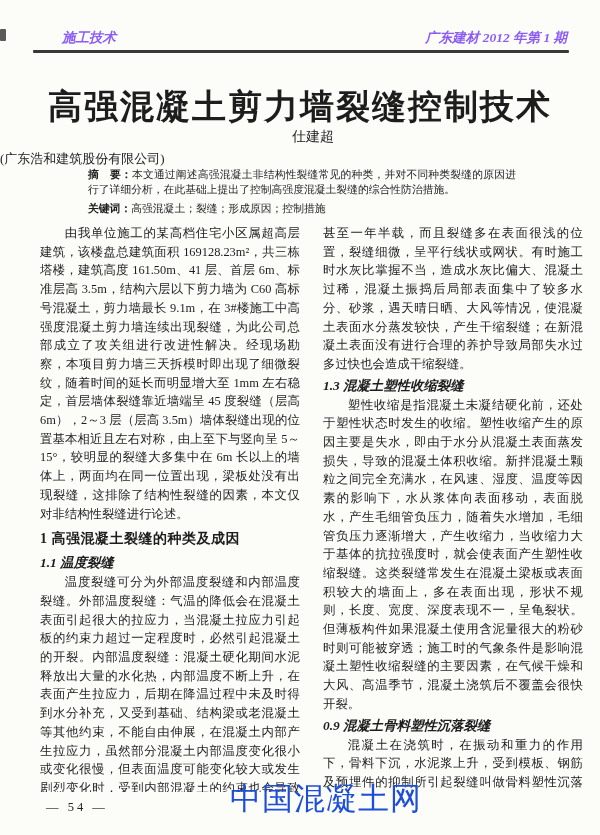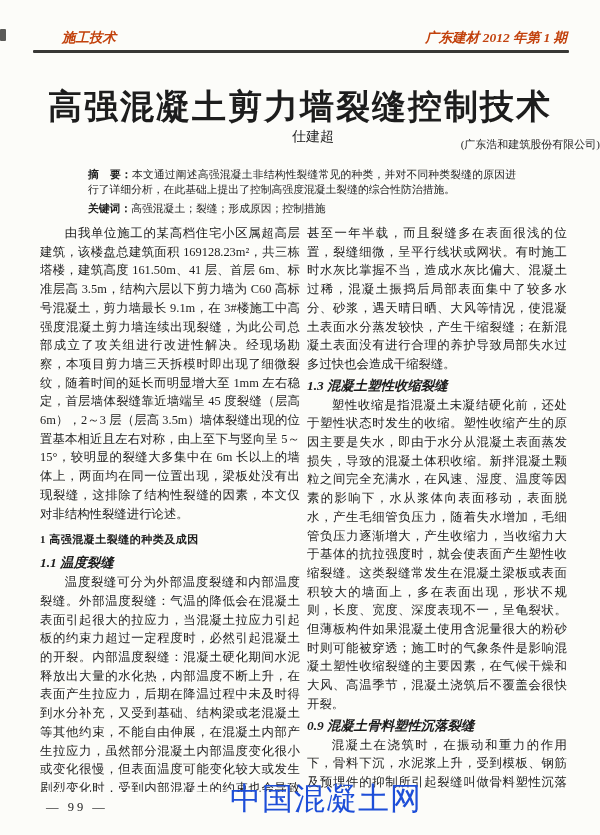--- a/index.html
+++ b/index.html
@@ -5,60 +5,60 @@
   * { margin:0; padding:0; box-sizing:border-box; }
   html,body { background:#e9e9e6; }
   .page {
     position:relative; width:600px; height:835px; margin:0 auto;
     background:#fcfcf9; color:#1d1d1d; overflow:hidden;
     font-family:"Liberation Serif","DejaVu Serif",serif;
   }
   .journal-header {
     position:absolute; top:29px; left:62px; right:33px;
     display:flex; justify-content:space-between;
-    font-size:13.5px; font-style:italic; font-weight:600; color:#c2410c;
+    font-size:13.5px; font-style:italic; font-weight:600; color:#8b5cf6;
   }
   .header-rule {
     position:absolute; top:50px; left:33px; right:31px; height:3px;
     background:#383836; border-radius:1px;
   }
   .scan-mark {
     position:absolute; left:0; top:29px; width:6px; height:12px;
     background:#5a5a58; border-radius:1px;
   }
   .article-title {
     position:absolute; top:84px; left:0; width:100%;
     text-align:center; font-size:34px; font-weight:700; letter-spacing:2px;
   }
   .article-author {
     position:absolute; top:128px; left:0; width:100%;
     text-align:center; font-size:14px;padding-left:26px;
   }
   .article-affiliation {
-    position:absolute; top:137px; left:0; width:100%;
-    text-align:right; font-size:11px;
+    position:absolute; top:150px; left:0; width:100%;
+    text-align:left; font-size:13px;
   }
   .abstract-block {
     position:absolute; top:167px; left:88px; right:84px;
     font-size:10.8px; line-height:15.2px; text-align:justify;
   }
   .abstract-block .label { font-weight:700; }
   .keywords-line { margin-top:4px; }
   .body-columns {
     position:absolute; top:224px; left:40px;
-    display:flex; gap:7px; height:568px; overflow:hidden;
+    display:flex; gap:23px; height:568px; overflow:hidden;
   }
   .col {
     width:260px; font-size:12.4px; line-height:18.7px;
     text-align:justify; overflow:hidden;
   }
   .para { text-indent:2em; }
   .para.no-indent { text-indent:0; }
   .sec-h1 {
-    font-size:11px; font-weight:700; letter-spacing:0.5px;
+    font-size:14px; font-weight:700; letter-spacing:0.5px;
     margin:5px 0 3px; line-height:22px;
   }
   .sec-h2 {
     font-size:13.4px; font-weight:700; font-style:italic;
     margin:2px 0 1px; line-height:19px;
   }
   .page-number {
     position:absolute; left:46px; bottom:20px;
     font-size:12.5px; letter-spacing:3px; color:#222;
   }
@@ -101,16 +101,16 @@
     </div>
     <div class="col">
       <div class="para no-indent">甚至一年半载，而且裂缝多在表面很浅的位置，裂缝细微，呈平行线状或网状。有时施工时水灰比掌握不当，造成水灰比偏大、混凝土过稀，混凝土振捣后局部表面集中了较多水分、砂浆，遇天晴日晒、大风等情况，使混凝土表面水分蒸发较快，产生干缩裂缝；在新混凝土表面没有进行合理的养护导致局部失水过多过快也会造成干缩裂缝。</div>
       <div class="sec-h2">1.3 混凝土塑性收缩裂缝</div>
       <div class="para">塑性收缩是指混凝土未凝结硬化前，还处于塑性状态时发生的收缩。塑性收缩产生的原因主要是失水，即由于水分从混凝土表面蒸发损失，导致的混凝土体积收缩。新拌混凝土颗粒之间完全充满水，在风速、湿度、温度等因素的影响下，水从浆体向表面移动，表面脱水，产生毛细管负压力，随着失水增加，毛细管负压力逐渐增大，产生收缩力，当收缩力大于基体的抗拉强度时，就会使表面产生塑性收缩裂缝。这类裂缝常发生在混凝土梁板或表面积较大的墙面上，多在表面出现，形状不规则，长度、宽度、深度表现不一，呈龟裂状。但薄板构件如果混凝土使用含泥量很大的粉砂时则可能被穿透；施工时的气象条件是影响混凝土塑性收缩裂缝的主要因素，在气候干燥和大风、高温季节，混凝土浇筑后不覆盖会很快开裂。</div>
       <div class="sec-h2">0.9 混凝土骨料塑性沉落裂缝</div>
       <div class="para">混凝土在浇筑时，在振动和重力的作用下，骨料下沉，水泥浆上升，受到模板、钢筋及预埋件的抑制所引起裂缝叫做骨料塑性沉落裂缝。这种沉落一般到混凝土硬化时停止。这种裂缝大多出现在混凝土浇筑后 0.5h～3h 之间，混凝土尚处在塑性状态，混凝土表面消失水光时立即产生，沿着梁及板上面钢筋的走向出现。主要原因是混凝土坍落度大、沉陷过高所致，另外在施工过程中如果模板绑扎的不好、模板沉陷、移动时也会出现此类裂缝。</div>
     </div>
   </div>
 
-  <div class="page-number">— 99 —</div>
+  <div class="page-number">— 54 —</div>
   <div class="watermark">中国混凝土网</div>
 
 </div>
 
 </body></html>

